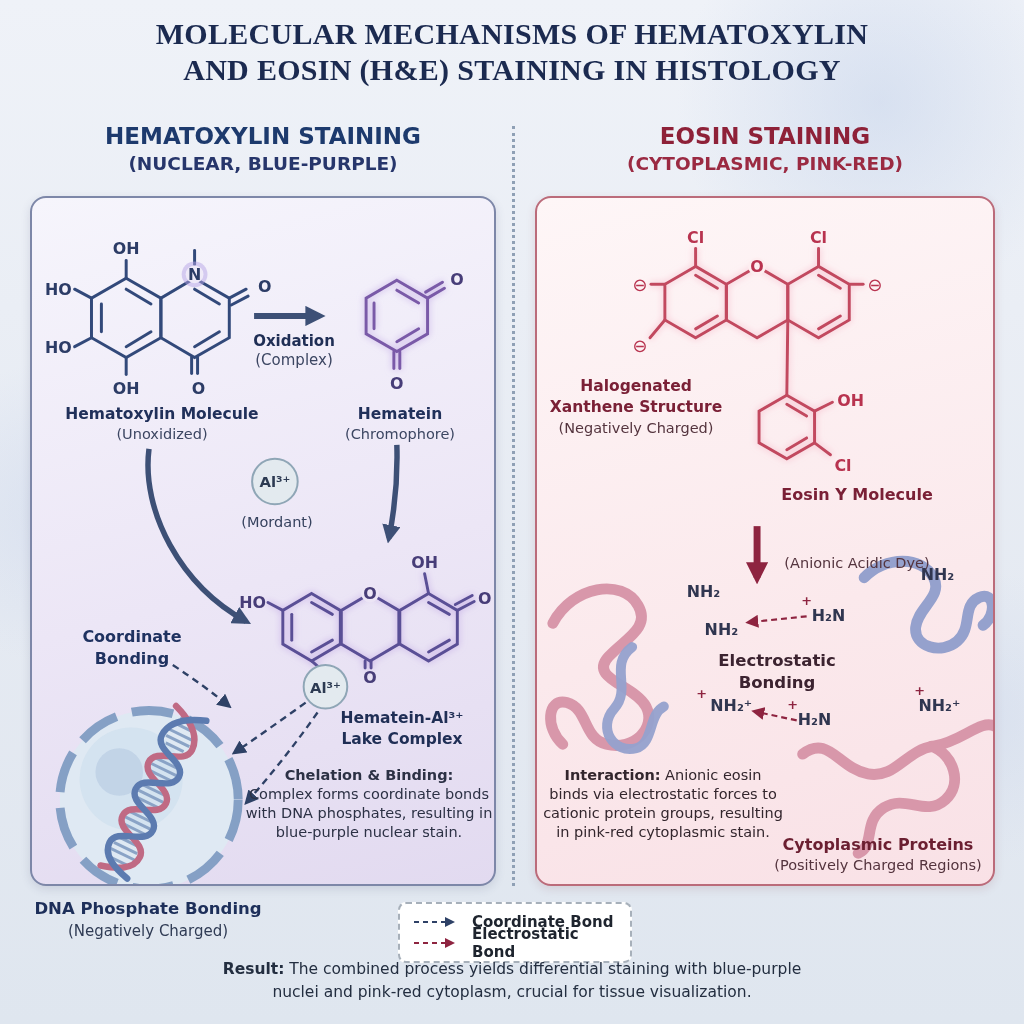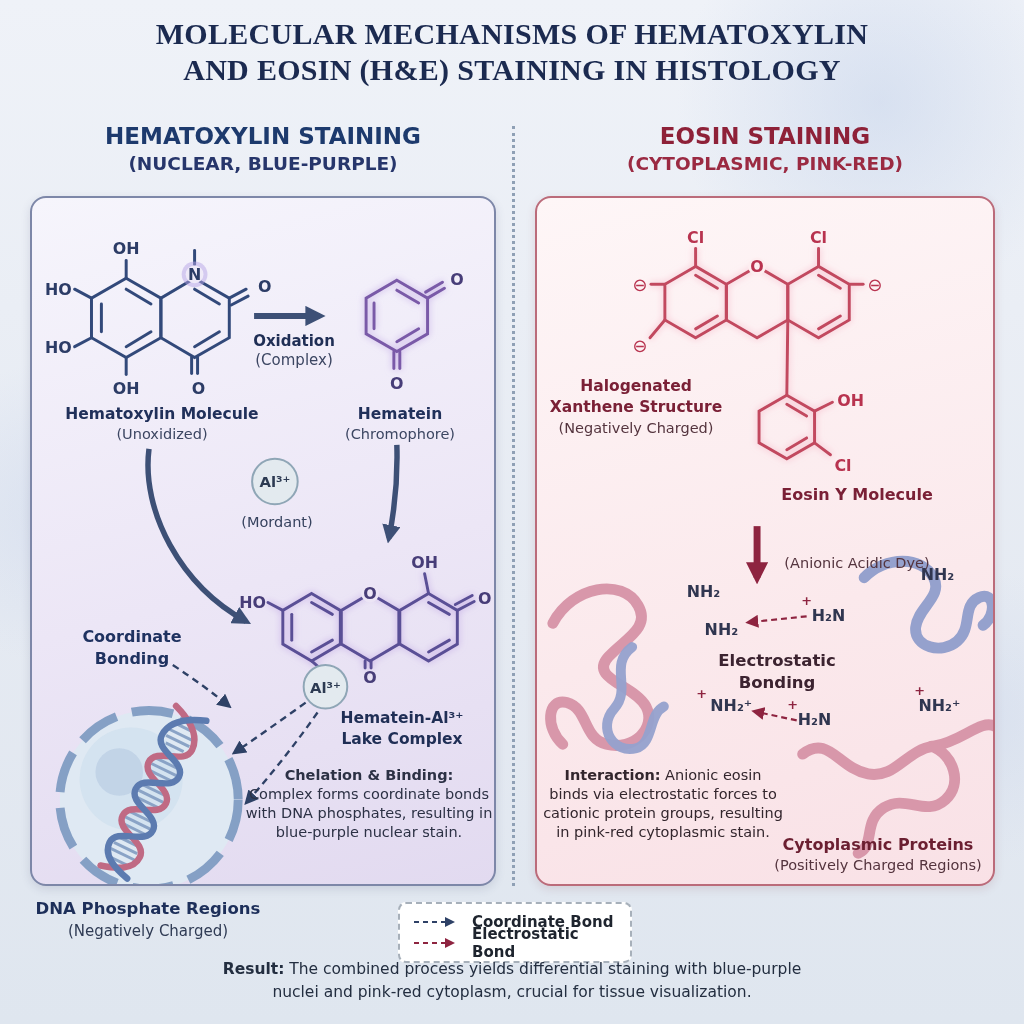--- a/index.html
+++ b/index.html
@@ -332,21 +332,21 @@
       <span class="b">Interaction:</span>
       <span>Anionic eosin binds via electrostatic forces to cationic protein groups, resulting in pink-red cytoplasmic stain.</span>
     </div>
     <div class="ov lab-cyto">
       <div class="b">Cytoplasmic Proteins</div>
       <div class="sub">(Positively Charged Regions)</div>
     </div>
   </div>
 
   <div class="ov dna-label">
-    <div class="b">DNA Phosphate Regions</div>
+    <div class="b">DNA Phosphate Bonding</div>
     <div class="sub">(Negatively Charged)</div>
   </div>
 
   <div class="legend">
     <div class="row">
       <svg viewBox="0 0 52 12">
         <defs>
             <marker id="lgA" viewBox="0 0 10 10" refX="7" refY="5" markerWidth="5" markerHeight="5" orient="auto">
               <path d="M0,0L10,5L0,10z" fill="#2e4166"></path>
             </marker>

